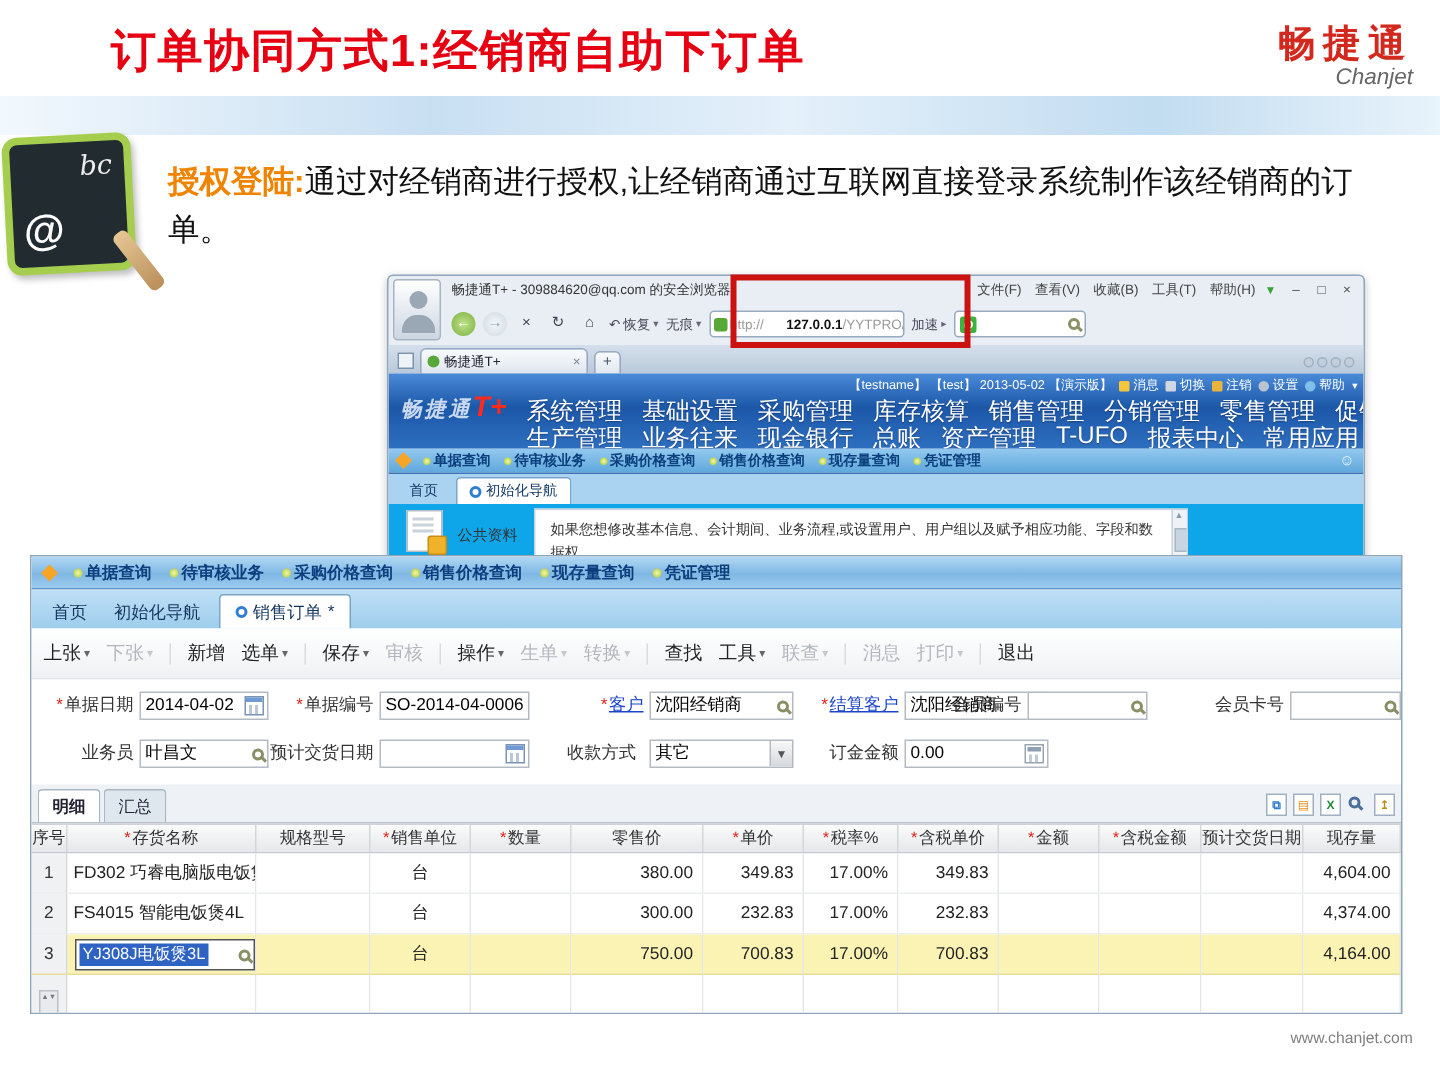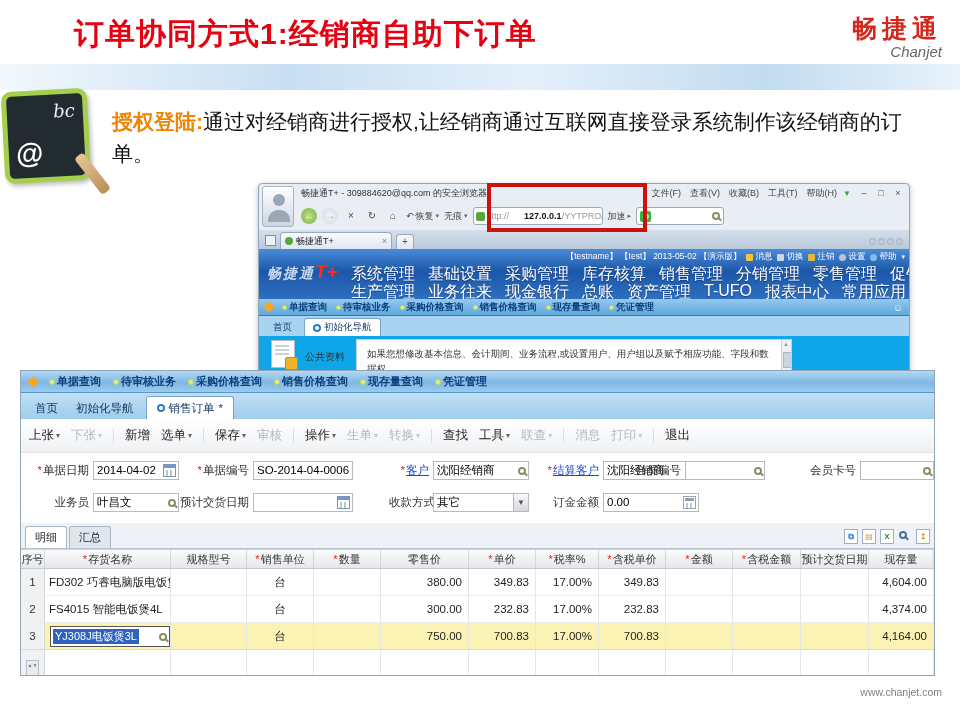--- a/index.html
+++ b/index.html
@@ -139,27 +139,27 @@
   .i-dd{width:15px;height:17px;background:linear-gradient(#f8f8f8,#d5d8dd);border-left:1px solid #b3bac3;color:#555;
         font-size:8px;text-align:center;line-height:17px;flex:none;font-style:normal;}
   .p-date .lbl{left:0;top:8px;width:68px;}      .p-date .fld{left:72px;top:8px;width:86px;}
   .p-docno .lbl{left:150px;top:8px;width:78px;} .p-docno .fld{left:232px;top:8px;width:100px;}
   .p-cust .lbl{left:330px;top:8px;width:78px;}  .p-cust .fld{left:412px;top:8px;width:96px;}
   .p-setcust .lbl{left:482px;top:8px;width:96px;}.p-setcust .fld{left:582px;top:8px;width:96px;}
   .p-memno .lbl{left:598px;top:8px;width:62px;} .p-memno .fld{left:664px;top:8px;width:80px;}
   .p-memcard .lbl{left:773px;top:8px;width:62px;}.p-memcard .fld{left:839px;top:8px;width:74px;}
   .p-sales .lbl{left:0;top:40px;width:68px;}    .p-sales .fld{left:72px;top:40px;width:86px;}
   .p-deliv .lbl{left:150px;top:40px;width:78px;}.p-deliv .fld{left:232px;top:40px;width:100px;}
-  .p-pay .lbl{left:336px;top:40px;width:78px;}  .p-pay .fld{left:412px;top:40px;width:96px;padding-right:0;}
+  .p-pay .lbl{left:325px;top:40px;width:78px;}  .p-pay .fld{left:412px;top:40px;width:96px;padding-right:0;}
   .p-deposit .lbl{left:482px;top:40px;width:96px;}.p-deposit .fld{left:582px;top:40px;width:96px;}
 
   .f-dtabs{position:absolute;left:0;top:152px;width:100%;height:26px;background:#eef2f6;border-bottom:1px solid #b9c2cc;
            display:flex;align-items:flex-end;padding:0 4px;font-size:11px;color:#223;}
   .dtab{padding:3px 9px;background:#dfe7ee;border:1px solid #aab6c2;border-bottom:none;border-radius:3px 3px 0 0;margin-right:2px;}
-  .dtab.active{background:#fff;font-weight:normal;text-align:center;}
+  .dtab.active{background:#fff;font-weight:bold;text-align:center;}
   .dicons{margin-left:auto;display:flex;gap:4px;margin-bottom:4px;}
   .dic{width:14px;height:15px;background:#fff;border:1px solid #9fb0c0;position:relative;font-size:8px;text-align:center;line-height:14px;font-weight:bold;}
   .dic.c1{color:#2d7fd2;} .dic.c2{color:#e0901e;} .dic.c3{color:#1d8a36;} .dic.c5{color:#b59018;}
   .dic.c4{border:none;background:none;} .dic.c4 .i-mag{position:absolute;left:1px;top:2px;border-color:#4a6f9a;}
   .dic.c4 .i-mag::after{background:#4a6f9a;}
 
   .f-grid{position:absolute;left:0;top:178px;width:913px;}
   .grid-header{display:flex;height:20px;background:linear-gradient(#fbfbfb,#e5e7ea);border-top:1px solid #cfd3d8;border-bottom:1px solid #c6cad0;}
   .gh{border-right:1px solid #d4d7da;height:100%;line-height:19px;text-align:center;font-size:11px;color:#333;overflow:hidden;white-space:nowrap;}
   .grow{display:flex;height:27px;}

